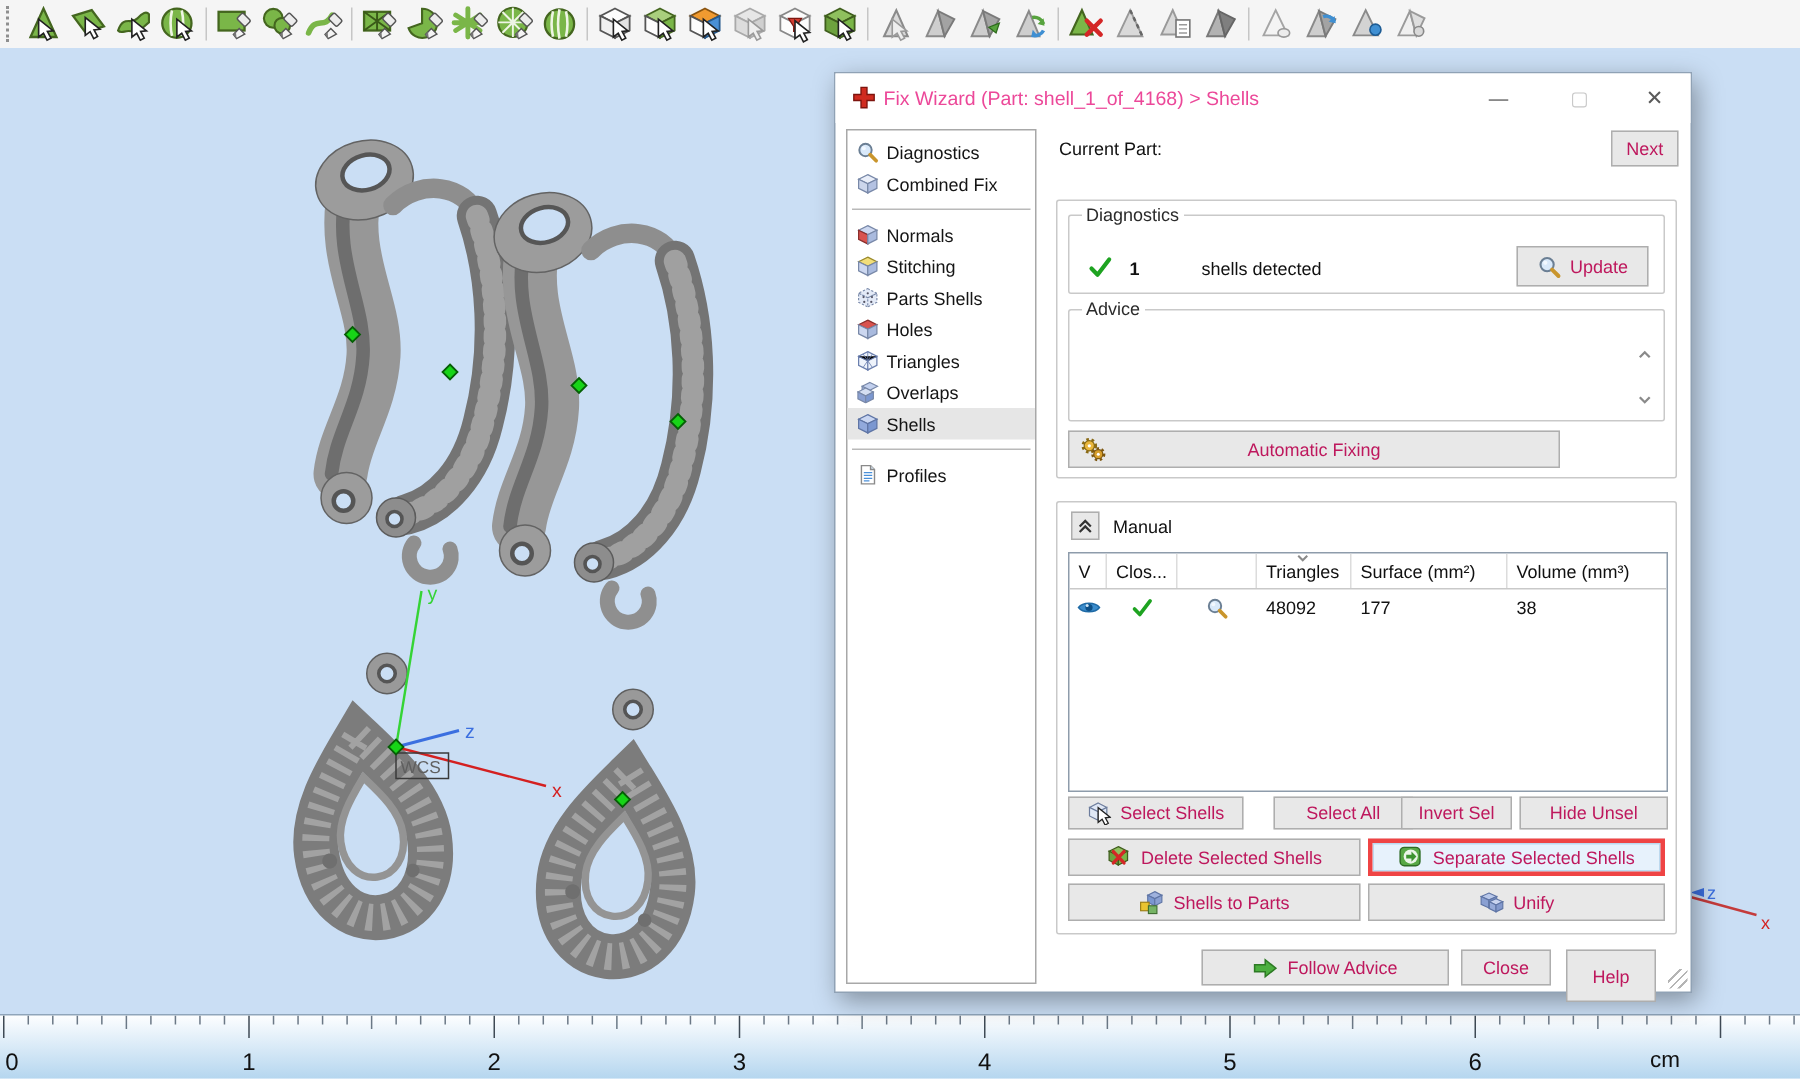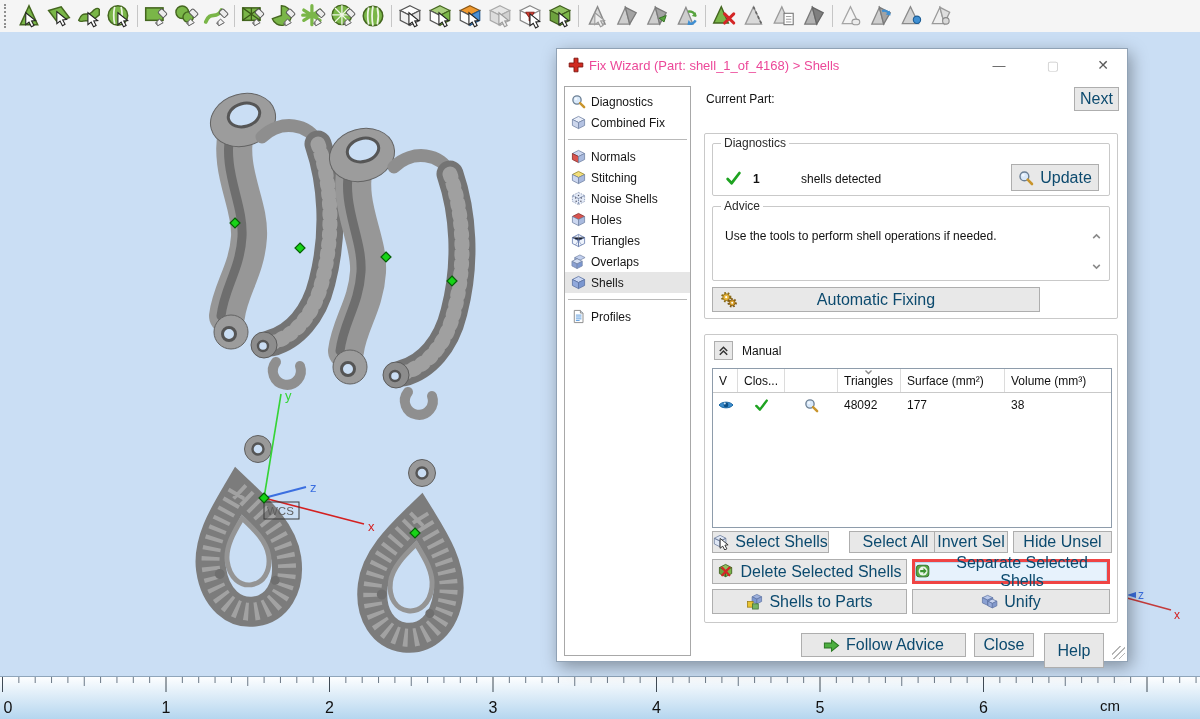--- a/index.html
+++ b/index.html
@@ -29,21 +29,21 @@
   .w-min{left:428px}.w-max{left:482px}.w-close{left:532px;font-size:14px}
 
   
   .sidebar{position:absolute;left:7px;top:37px;width:127px;height:570px;border:1px solid #a8a8a8;background:#fff;padding-top:4px}
   .side-item{position:relative;height:21px;display:flex;align-items:center;gap:5px;padding-left:6px;cursor:default;white-space:nowrap}
   .side-item.sel{background:#e6e6e6}
   .side-item span{font-size:12px;color:#151515}
   .side-sep{height:1px;background:#b9b9b9;margin:6px 3px}
 
   
-  .wbtn{position:absolute;background:#e8e8e8;border:1px solid #aeaeae;display:flex;align-items:center;justify-content:center;gap:6px;font-size:16px;color:#0c4a6e;cursor:default}
+  .wbtn{position:absolute;background:#e8e8e8;border:1px solid #aeaeae;display:flex;align-items:center;justify-content:center;gap:6px;font-size:12px;color:#be185d;cursor:default}
   .wbtn.hl{background:#e7f2fc;border:3px solid #ef4444;box-shadow:inset 0 0 0 1px #bcd9ef}
   .lbl{position:absolute;white-space:nowrap}
   .combo{position:absolute;border:1px solid #8fa3b7;background:#fff;display:flex;align-items:center;padding:0 6px;font-size:12px}
   .combo .chev{margin-left:auto}
 
   fieldset{position:absolute;border:1px solid #c9c9c9;border-radius:2px}
   legend{font-size:12px;color:#2b2b2b;margin-left:8px;padding:0 3px}
 
   .group{position:absolute;border:1px solid #c9c9c9;border-radius:2px;background:#fff}
 
@@ -723,21 +723,21 @@
       <div class="side-item">
         <svg width="15" height="15">
           <use href="#i-cube-stitching"></use>
         </svg>
         <span>Stitching</span>
       </div>
       <div class="side-item">
         <svg width="15" height="15">
           <use href="#i-cube-noise"></use>
         </svg>
-        <span>Noise Shells</span>
+        <span>Parts Shells</span>
       </div>
       <div class="side-item">
         <svg width="15" height="15">
           <use href="#i-cube-holes"></use>
         </svg>
         <span>Holes</span>
       </div>
       <div class="side-item">
         <svg width="15" height="15">
           <use href="#i-cube-triangles"></use>
@@ -778,21 +778,20 @@
       <span class="lbl" style="left:88px;top:22px">shells detected</span>
       <button class="wbtn" style="right:10px;top:14px;width:88px;height:27px">
         <svg width="16" height="16">
             <use href="#i-magnifier"></use>
           </svg>
         <span>Update</span>
       </button>
     </fieldset>
     <fieldset style="left:7px;top:65px;width:398px;height:82px">
       <legend>Advice</legend>
-      <span class="lbl" style="left:12px;top:16px">Use the tools to perform shell operations if needed.</span>
       <div class="advice-scroll">
         <svg width="11" height="11">
             <use href="#i-chev-up"></use>
           </svg>
         <svg width="11" height="11">
             <use href="#i-chev-down"></use>
           </svg>
       </div>
     </fieldset>
     <button class="wbtn" style="left:7px;top:153px;width:328px;height:25px">

